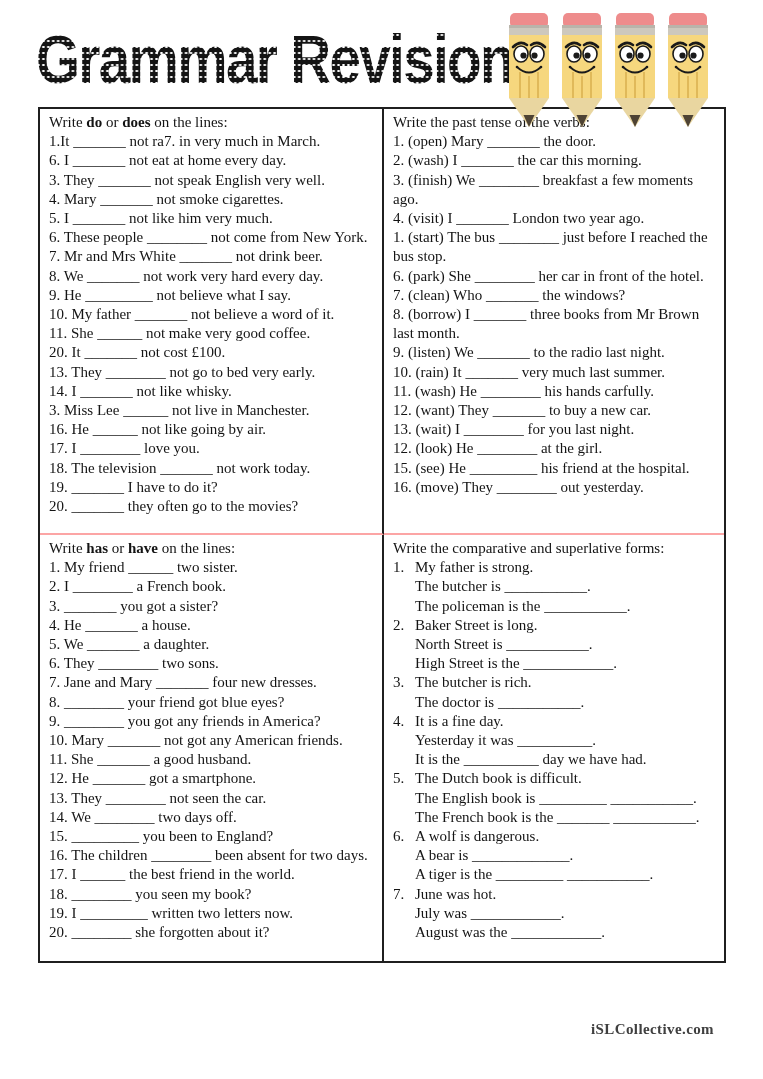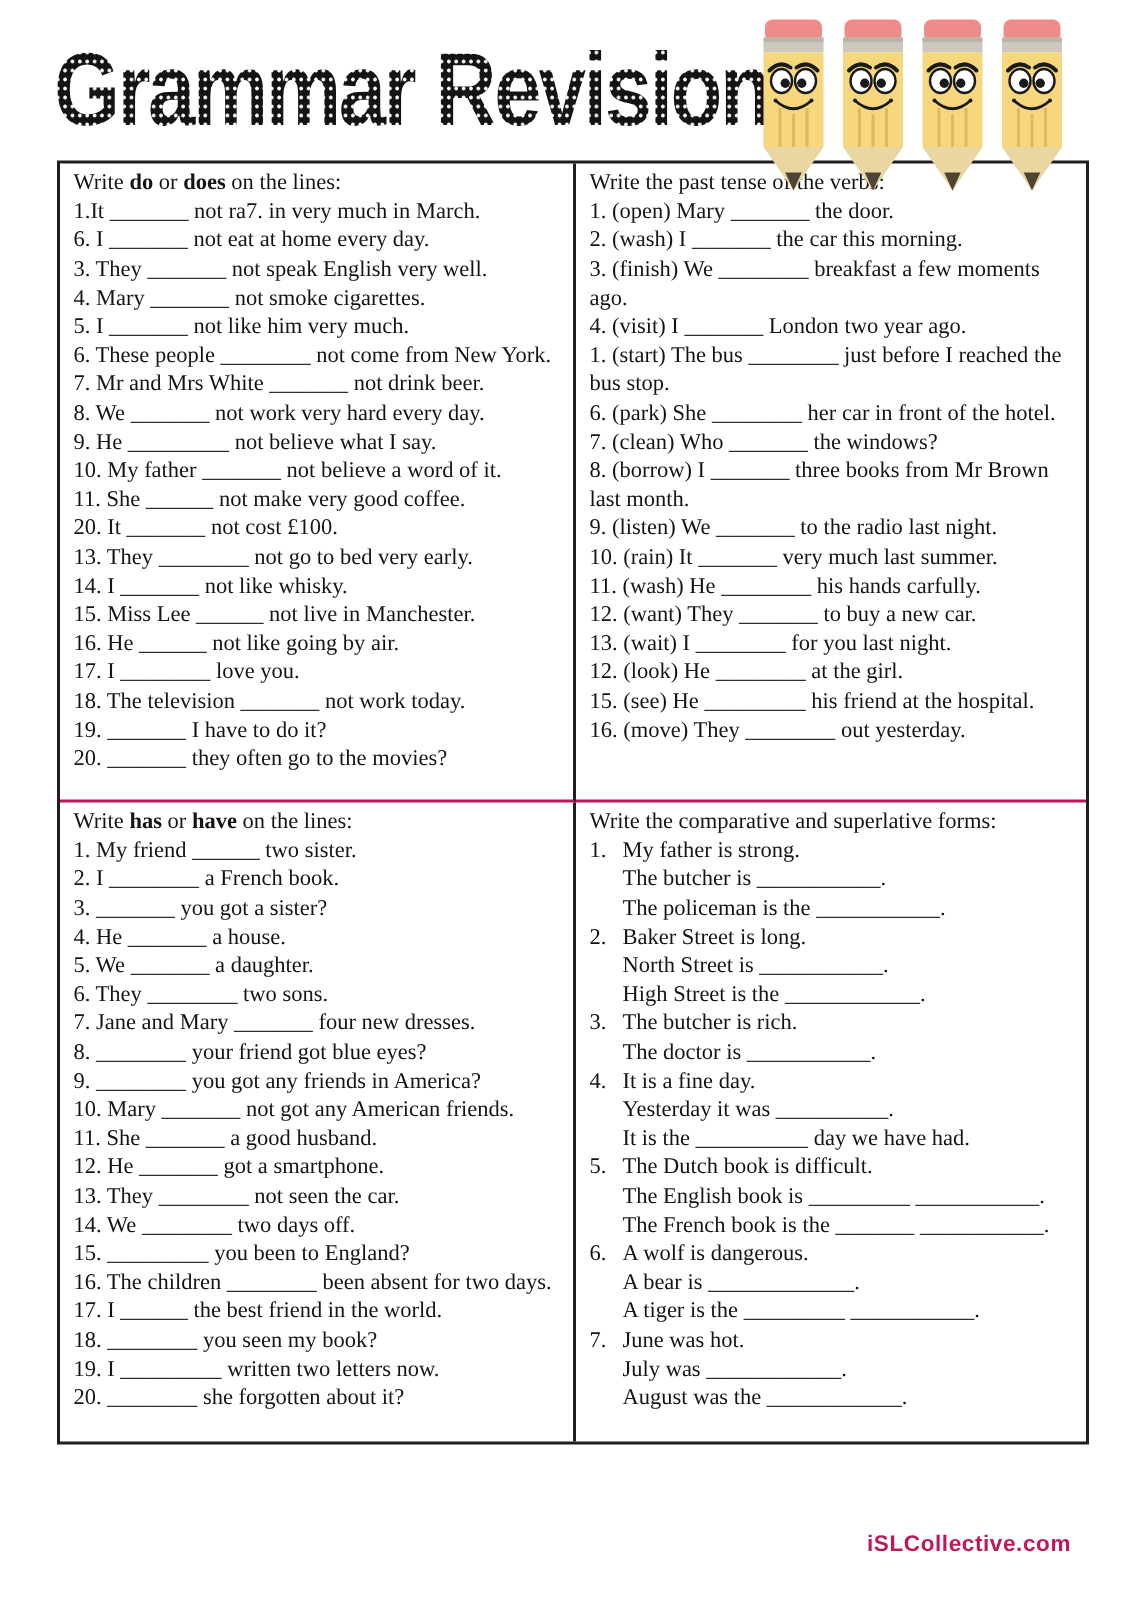--- a/index.html
+++ b/index.html
@@ -28,31 +28,31 @@
 
   .sheet{
     position:absolute;left:38px;top:107px;width:688px;height:856px;
     border:2px solid #1f1f1f;box-sizing:border-box;
     display:grid;grid-template-columns:344px 1fr;grid-template-rows:426px 1fr;
     background:#fff;z-index:1;
   }
   .cell{padding:4px 8px 0 9px;font-size:15px;line-height:19.2px;color:#141414;
         overflow:hidden;box-sizing:border-box;}
   .cell.bl{border-right:2px solid #1f1f1f;}
-  .cell.bt{border-bottom:2px solid #be185d;}
+  .cell.bt{border-bottom:2px solid #fca5a5;}
   .hdr b{font-weight:bold;}
   .item{white-space:normal;}
   .citem{display:flex;}
   .cnum{flex:0 0 22px;width:22px;}
   .clines{flex:1;}
 
   .watermark{
     position:absolute;top:1021px;right:49px;
-    font-family:Liberation Sans, sans-serif;font-weight:bold;
-    font-size:15px;color:#be185d;letter-spacing:.4px;
+    font-family:Liberation Serif, serif;font-weight:bold;
+    font-size:15px;color:#404040;letter-spacing:.4px;
   }
 </style>
 </head>
 <body>
 
 <svg width="0" height="0" style="position:absolute" aria-hidden="true">
   <defs>
     <g id="pencil-shape">
       <rect x="4" y="1" width="38" height="15" rx="5" fill="var(--eraser)"></rect>
       <rect x="3" y="13" width="40" height="10" fill="var(--ferrule)"></rect>
@@ -107,21 +107,21 @@
           <div class="item">5. I _______ not like him very much.</div>
           <div class="item">6. These people ________ not come from New York.</div>
           <div class="item">7. Mr and Mrs White _______ not drink beer.</div>
           <div class="item">8. We _______ not work very hard every day.</div>
           <div class="item">9. He _________ not believe what I say.</div>
           <div class="item">10. My father _______ not believe a word of it.</div>
           <div class="item">11. She ______ not make very good coffee.</div>
           <div class="item">20. It _______ not cost £100.</div>
           <div class="item">13. They ________ not go to bed very early.</div>
           <div class="item">14. I _______ not like whisky.</div>
-          <div class="item">15. Miss Lee ______ not live in Manchester.</div>
+          <div class="item">3. Miss Lee ______ not live in Manchester.</div>
           <div class="item">16. He ______ not like going by air.</div>
           <div class="item">17. I ________ love you.</div>
           <div class="item">18. The television _______ not work today.</div>
           <div class="item">19. _______ I have to do it?</div>
           <div class="item">20. _______ they often go to the movies?</div>
         </div>
     </div>
 
     <div class="cell bt">
       <div class="hdr"><span>Write the past tense of the verbs:</span></div>

